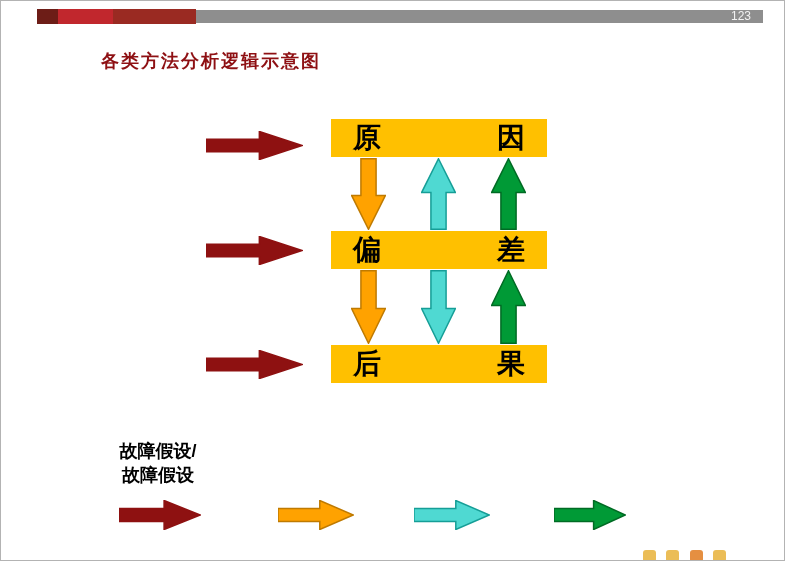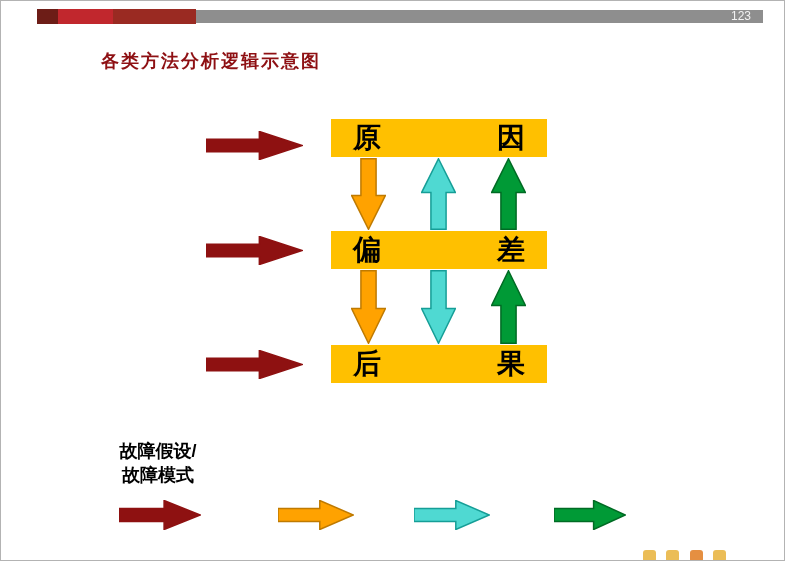--- a/index.html
+++ b/index.html
@@ -103,21 +103,21 @@
   </svg>
   <svg class="arrow" style="left:420px;top:269px;width:35px;height:74px;" viewBox="0 0 60 100" preserveAspectRatio="none">
     <path d="M17,1 L43,1 L43,52 L59,52 L30,99 L1,52 L17,52 Z" fill="#4fd9d2" stroke="#169e97"></path>
   </svg>
   <svg class="arrow" style="left:490px;top:269px;width:35px;height:74px;" viewBox="0 0 60 100" preserveAspectRatio="none">
     <path d="M30,1 L59,48 L43,48 L43,99 L17,99 L17,48 L1,48 Z" fill="#009a36" stroke="#006b24"></path>
   </svg>
 
   <div class="legend-label" style="left:100px;">
     <div>故障假设/</div>
-    <div>故障模式</div>
+    <div>故障假设</div>
   </div>
 
   <svg class="arrow" style="left:118px;top:499px;width:82px;height:30px;" viewBox="0 0 100 60" preserveAspectRatio="none">
     <path d="M0,17 L55,17 L55,1 L99,30 L55,59 L55,43 L0,43 Z" fill="#8e1111" stroke="#8e1111"></path>
   </svg>
   <svg class="arrow" style="left:277px;top:499px;width:76px;height:30px;" viewBox="0 0 100 60" preserveAspectRatio="none">
     <path d="M0,17 L55,17 L55,1 L99,30 L55,59 L55,43 L0,43 Z" fill="#ffa200" stroke="#bf7a00"></path>
   </svg>
   <svg class="arrow" style="left:413px;top:499px;width:76px;height:30px;" viewBox="0 0 100 60" preserveAspectRatio="none">
     <path d="M0,17 L55,17 L55,1 L99,30 L55,59 L55,43 L0,43 Z" fill="#4fd9d2" stroke="#169e97"></path>

